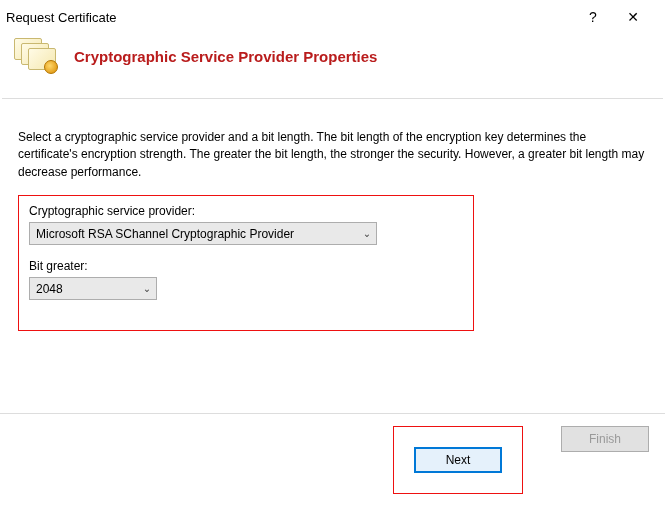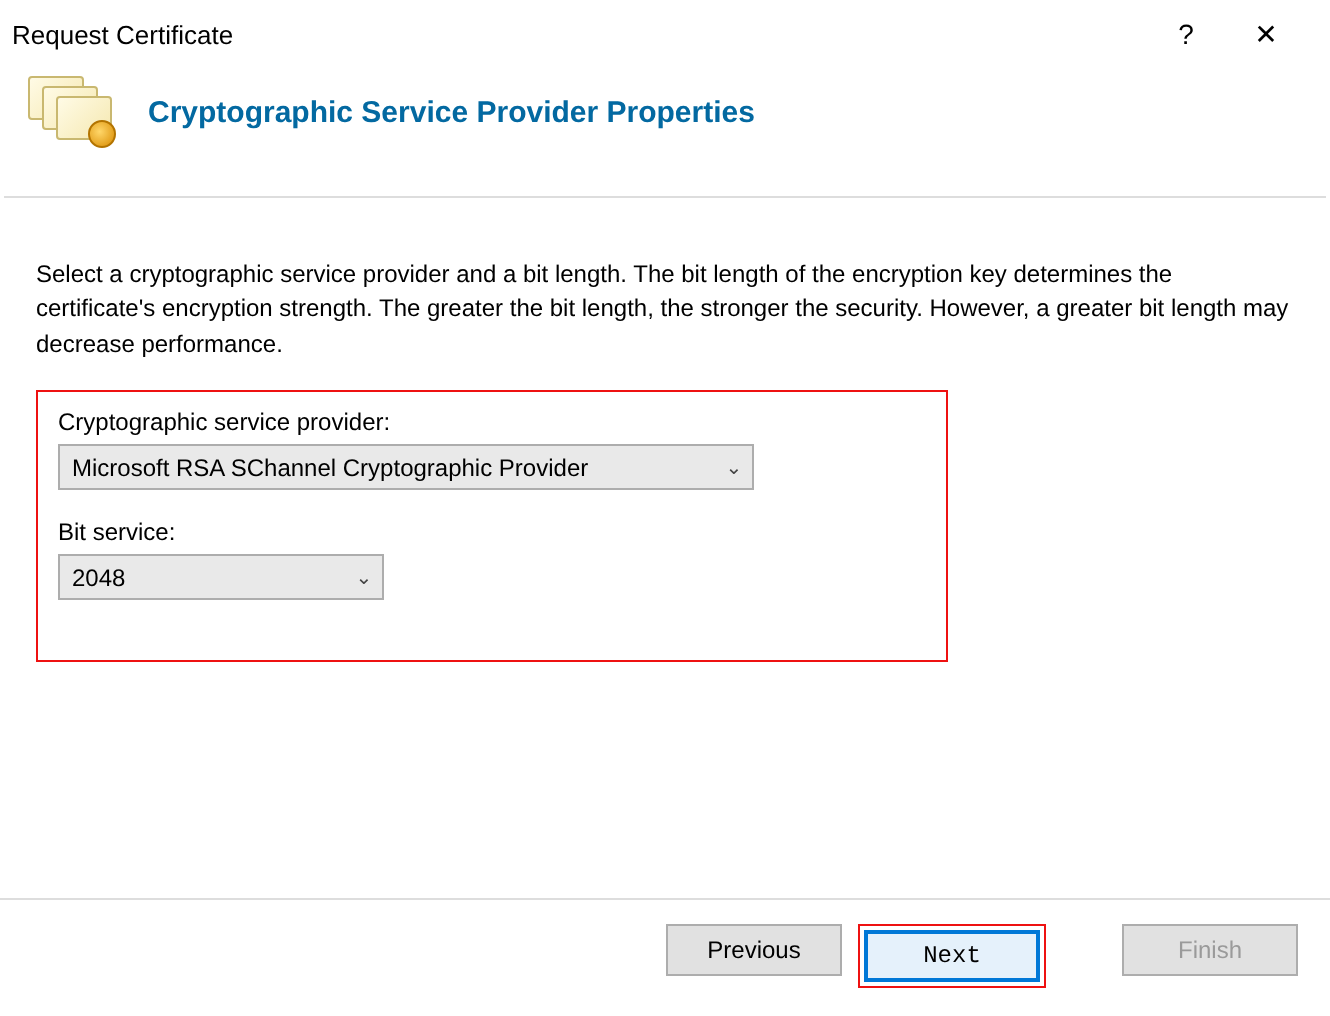--- a/index.html
+++ b/index.html
@@ -53,21 +53,21 @@
       position: absolute;
       left: 30px; top: 22px;
       width: 14px; height: 14px;
       border-radius: 50%;
       background: radial-gradient(circle at 40% 40%, #ffd76a, #d98b00);
       border: 1px solid #b37400;
     }
     .header-title {
       font-size: 15px;
       font-weight: 600;
-      color: #0369a1;
+      color: #b91c1c;
     }
     .divider {
       border: none;
       border-top: 1px solid #ddd;
       margin: 0 2px;
     }
     .content {
       padding: 18px 18px 0 18px;
     }
     .description {
@@ -92,21 +92,21 @@
       cursor: default;
     }
     .select-wrap .arrow {
       margin-left: auto;
       width: 18px;
       text-align: center;
       font-size: 10px;
       color: #444;
     }
     .provider-select { width: 348px; margin-bottom: 14px; }
-    .bit-select { width: 163px; gap: 32px; }
+    .bit-select { width: 128px; gap: 32px; }
     .footer {
       position: absolute;
       bottom: 0; left: 0; right: 0;
       border-top: 1px solid #ddd;
       padding: 12px 16px 14px 16px;
       display: flex;
       justify-content: flex-end;
       gap: 8px;
     }
     .btn {
@@ -121,23 +121,22 @@
       border: 2px solid #0078d7;
       background: #e5f1fb;
     }
     .btn[disabled] {
       color: #9a9a9a;
       cursor: default;
       margin-left: 30px;
     }
     .next-wrap {
       border: 1.5px solid #e11;
-      padding: 2px;
+      padding: 20px;
       display: inline-flex;
-      font-family: Liberation Mono, monospace;
     }
   </style>
 </head>
 <body>
 
 <div class="titlebar">
   <span class="titlebar-title">Request Certificate</span>
   <span class="titlebar-help">?</span>
   <span class="titlebar-close">✕</span>
 </div>
@@ -157,27 +156,26 @@
 <div class="content">
   <p class="description">Select a cryptographic service provider and a bit length. The bit length of the encryption key determines the certificate's encryption strength. The greater the bit length, the stronger the security. However, a greater bit length may decrease performance.</p>
 
   <div class="highlight-box">
     <span class="field-label">Cryptographic service provider:</span>
     <div class="select-wrap provider-select">
       <span>Microsoft RSA SChannel Cryptographic Provider</span>
       <span class="arrow">⌄</span>
     </div>
 
-    <span class="field-label">Bit service:</span>
+    <span class="field-label">Bit greater:</span>
     <div class="select-wrap bit-select">
       <span>2048</span>
       <span class="arrow">⌄</span>
     </div>
   </div>
 </div>
 
 <div class="footer">
-  <button class="btn">Previous</button>
   <span class="next-wrap">
     <button class="btn default">Next</button>
   </span>
   <button class="btn" disabled="">Finish</button>
 </div>
 
 </body></html>

